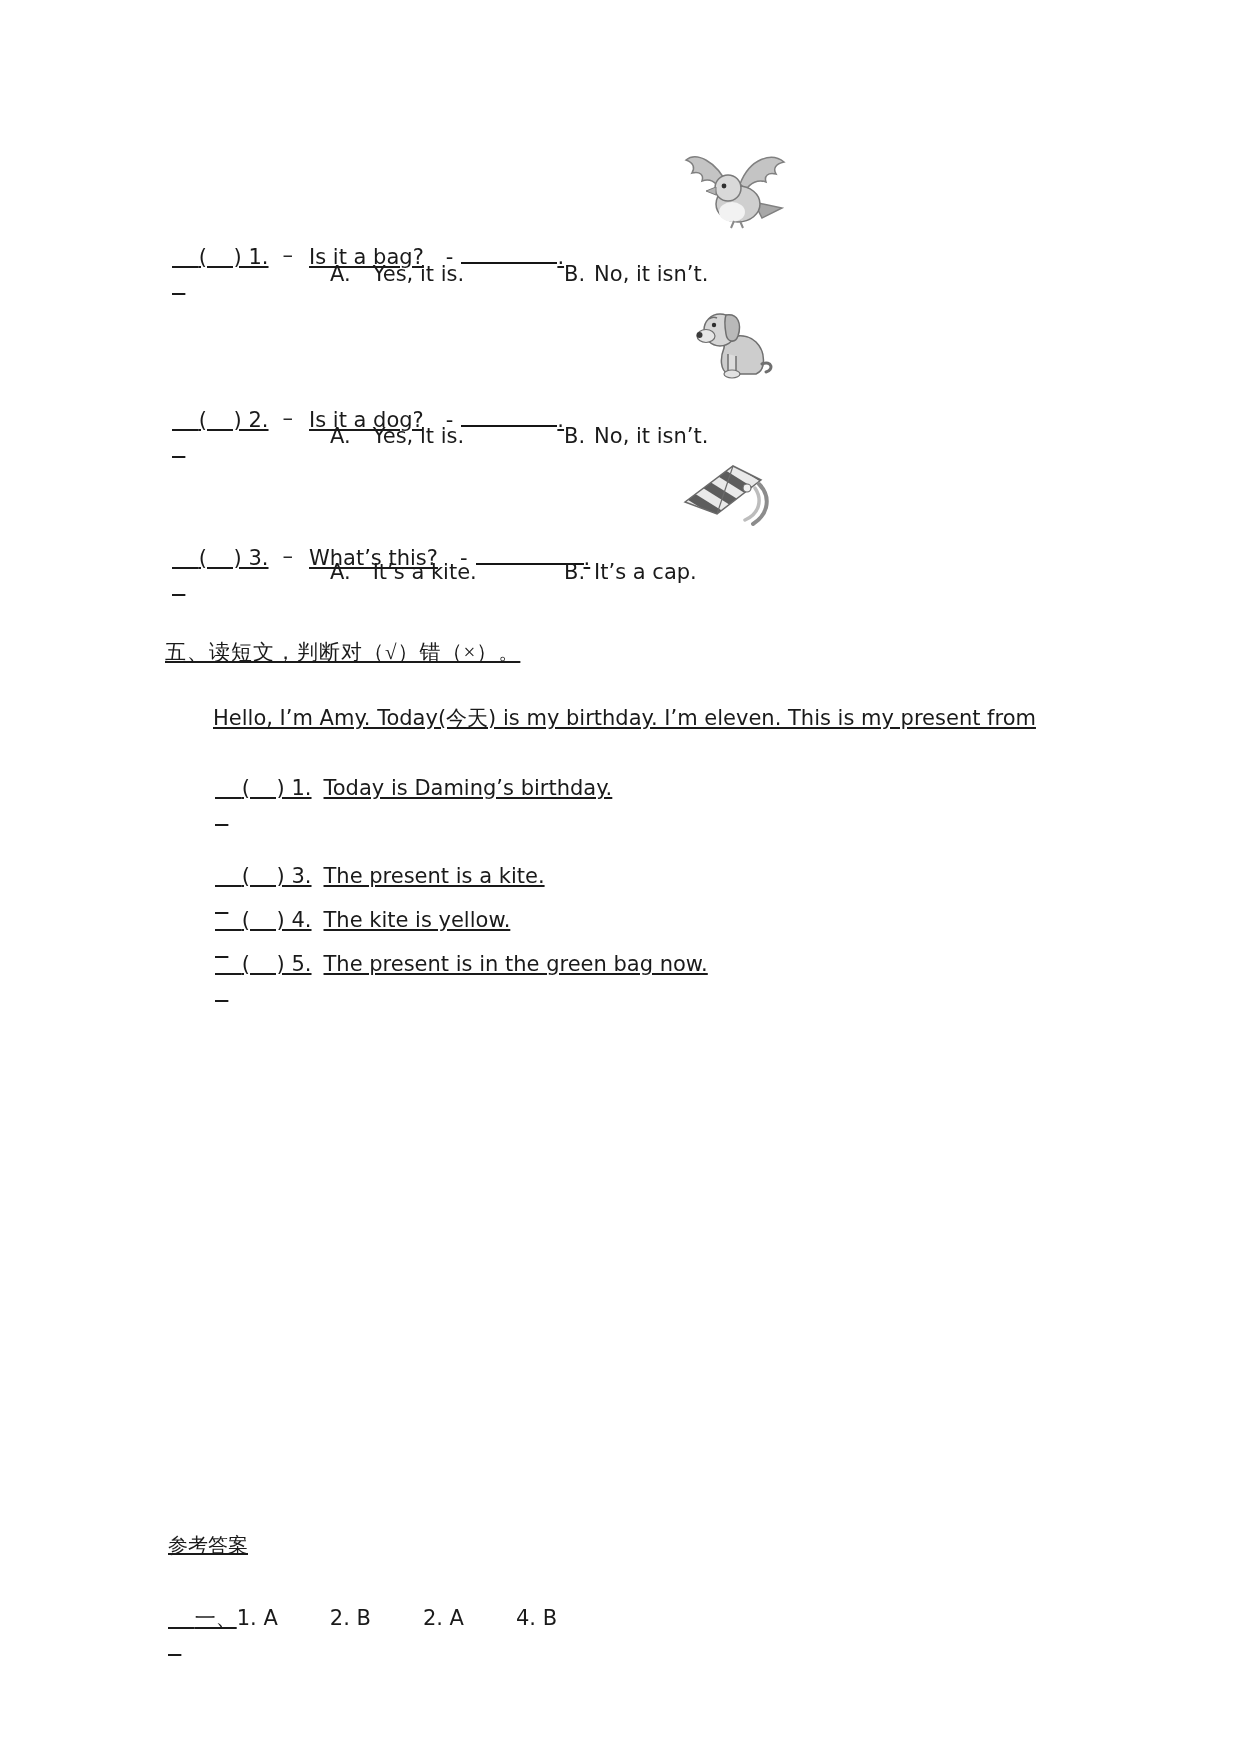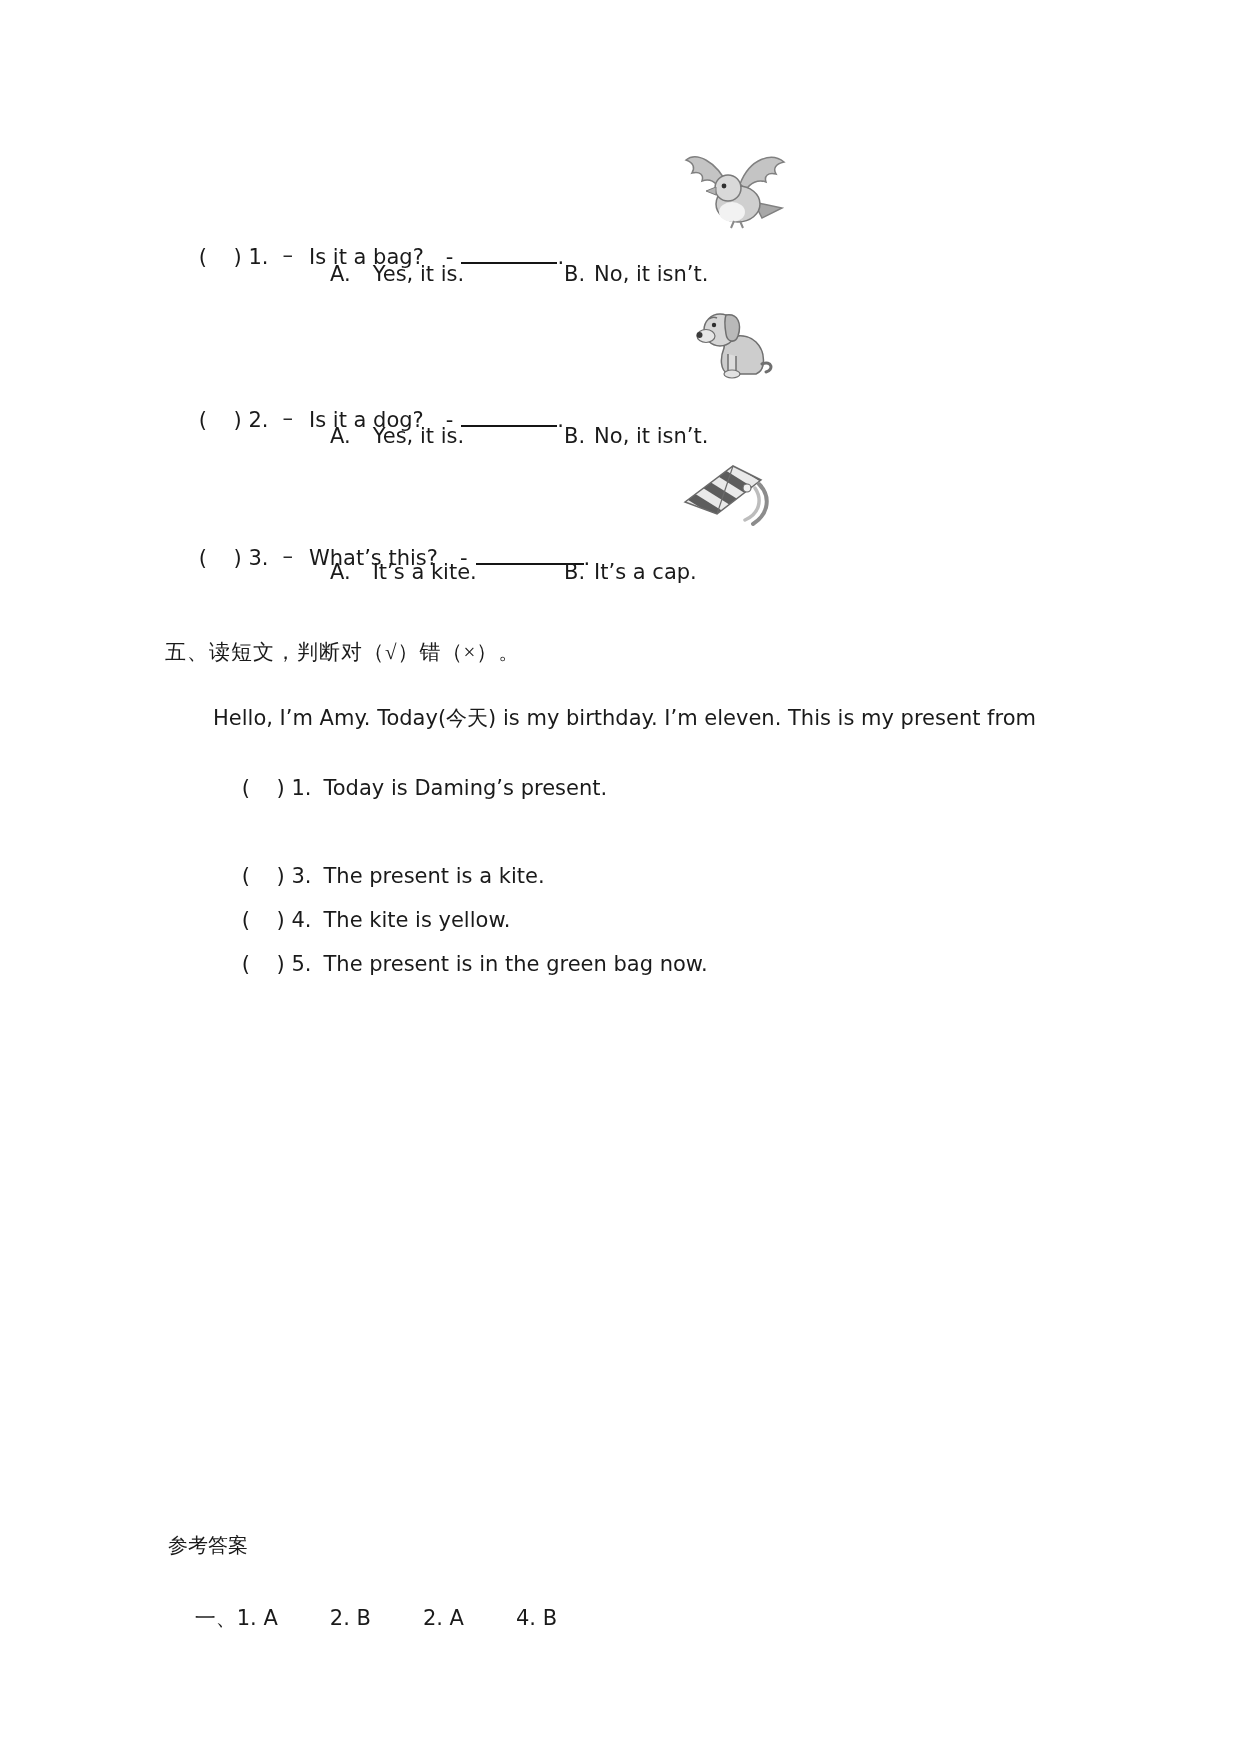--- a/index.html
+++ b/index.html
@@ -10,20 +10,21 @@
     font-family:"DejaVu Sans","Liberation Sans",sans-serif;
     color:#1a1a1a;
     overflow:hidden;
   }
   .line{
     position:absolute;
     white-space:pre;
     font-size:21px;
     line-height:27px;
     color:#1a1a1a;
+    text-decoration:underline;
   }
   .bracket{white-space:pre;}
   .qdash{display:inline-block;margin:0 16px 0 14px;transform:translateY(-2px);color:#2a2a2a;}
   .rdash{display:inline-block;margin:0 8px 0 22px;}
   .blank{
     display:inline-block;
     width:96px;height:18px;
     border-bottom:2px solid #151515;
     vertical-align:baseline;
   }
@@ -121,21 +122,21 @@
   <div class="opt-row" style="top:560px;">
     <span class="opt opt-a"><span class="opt-label">A.</span><span class="opt-text">It’s a kite.</span></span>
     <span class="opt opt-b"><span class="opt-label">B.</span><span class="opt-text">It’s a cap.</span></span>
   </div>
 
   <div class="line cn heading-cn" style="left:165px;top:607px;">五、读短文，判断对（√）错（×）。</div>
 
   <div class="line" style="left:213px;top:657px;margin-top:48px;">Hello, I’m Amy. Today(今天) is my birthday. I’m eleven. This is my present from</div>
 
   <div class="line" style="left:215px;top:748px;">
-    <span class="bracket">(    ) 1.</span><span class="tf-text">Today is Daming’s present.</span>
+    <span class="bracket">(    ) 1.</span><span class="tf-text">Today is Daming’s birthday.</span>
   </div>
   <div class="line" style="left:215px;top:836px;">
     <span class="bracket">(    ) 3.</span><span class="tf-text">The present is a kite.</span>
   </div>
   <div class="line" style="left:215px;top:880px;">
     <span class="bracket">(    ) 4.</span><span class="tf-text">The kite is yellow.</span>
   </div>
   <div class="line" style="left:215px;top:924px;">
     <span class="bracket">(    ) 5.</span><span class="tf-text">The present is in the green bag now.</span>
   </div>

